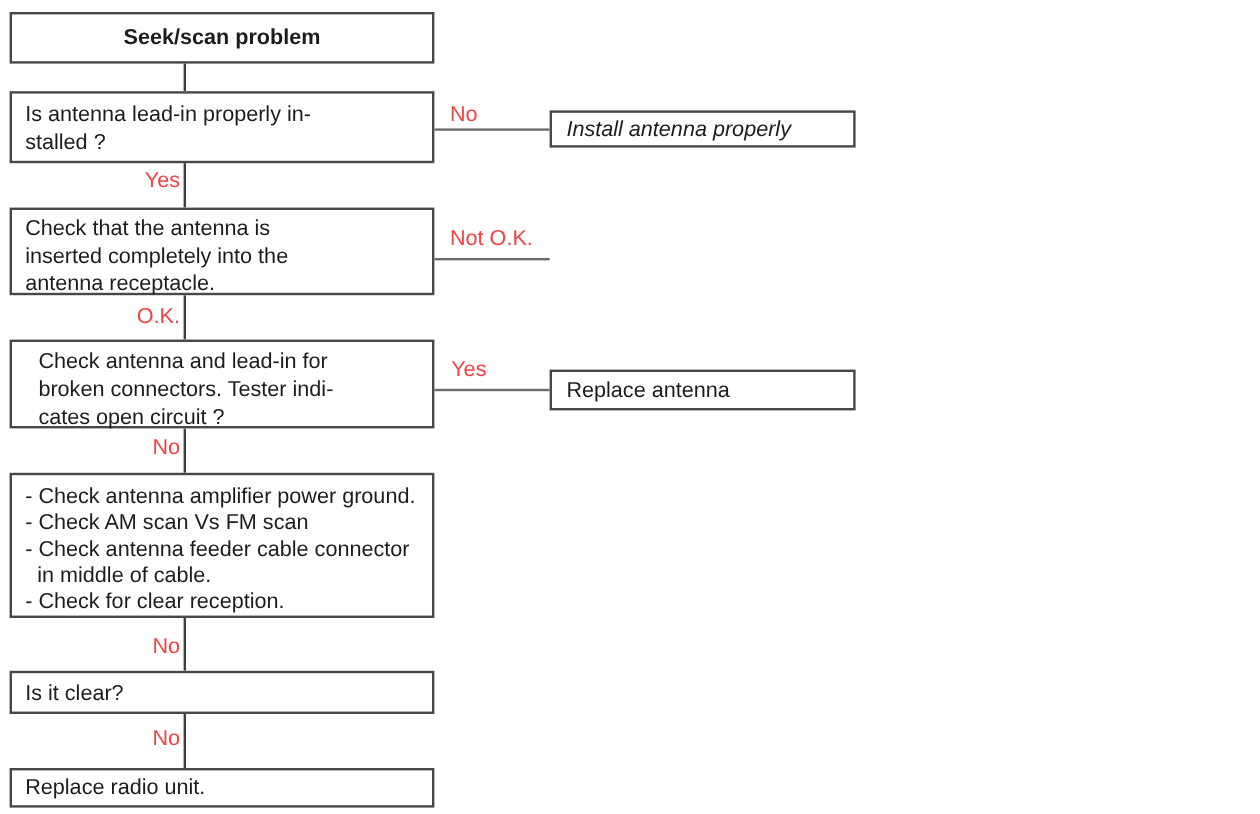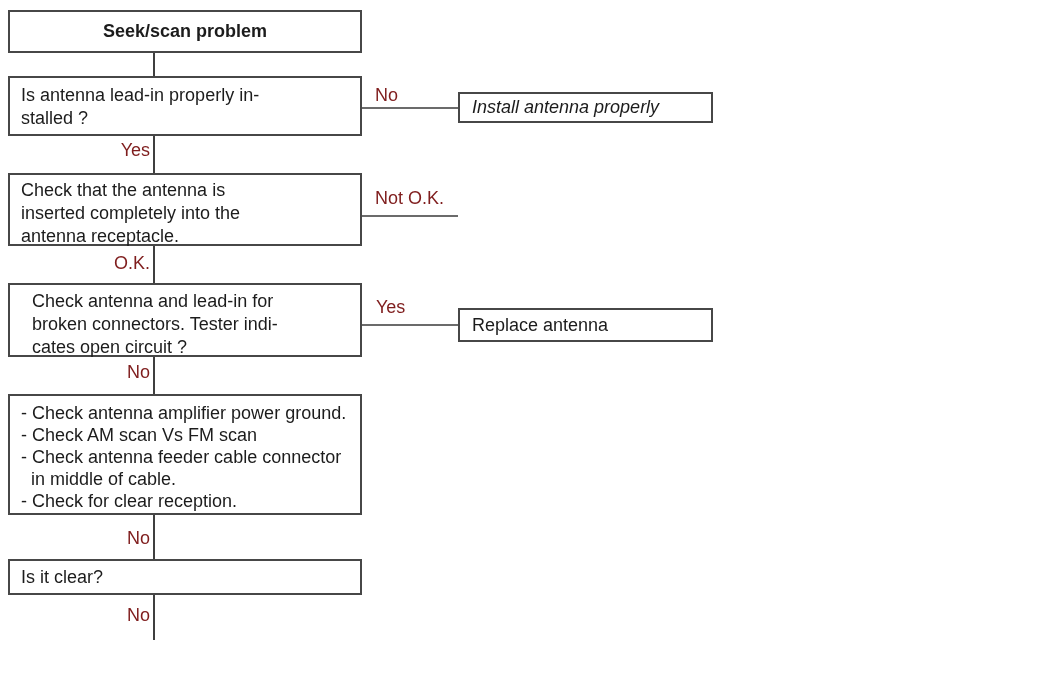--- a/index.html
+++ b/index.html
@@ -55,21 +55,21 @@
   .hline {
     position: absolute;
     left: 362px;
     width: 96px;
     height: 2px;
     background: #6b6b6b;
   }
   .edge-label {
     position: absolute;
     font-size: 18px;
-    color: #7f1d1d;
+    color: #ef4444;
     white-space: nowrap;
   }
   .edge-label.down {
     left: 58px;
     width: 92px;
     text-align: right;
   }
 </style>
 </head>
 <body>
@@ -101,20 +101,21 @@
 cates open circuit ?</div>
 
   <div class="box left-col" style="top:394px; height:121px; padding:6px 11px; line-height:22px;">- Check antenna amplifier power ground.
 - Check AM scan Vs FM scan
 - Check antenna feeder cable connector
   in middle of cable.
 - Check for clear reception.</div>
 
   <div class="box left-col center-single" style="top:559px; height:36px; padding:0 11px;">Is it clear?</div>
 
+  <div class="box left-col center-single" style="top:640px; height:33px; padding:0 11px;">Replace radio unit.</div>
 
   <div class="box right-col" style="top:92px; height:31px;font-style:italic;">Install antenna properly</div>
 
 
   <div class="box right-col" style="top:308px; height:34px;">Replace antenna</div>
 
   <div class="edge-label" style="left:375px; top:85px;">No</div>
 
   <div class="edge-label" style="left:375px; top:188px;">Not O.K.</div>
 

